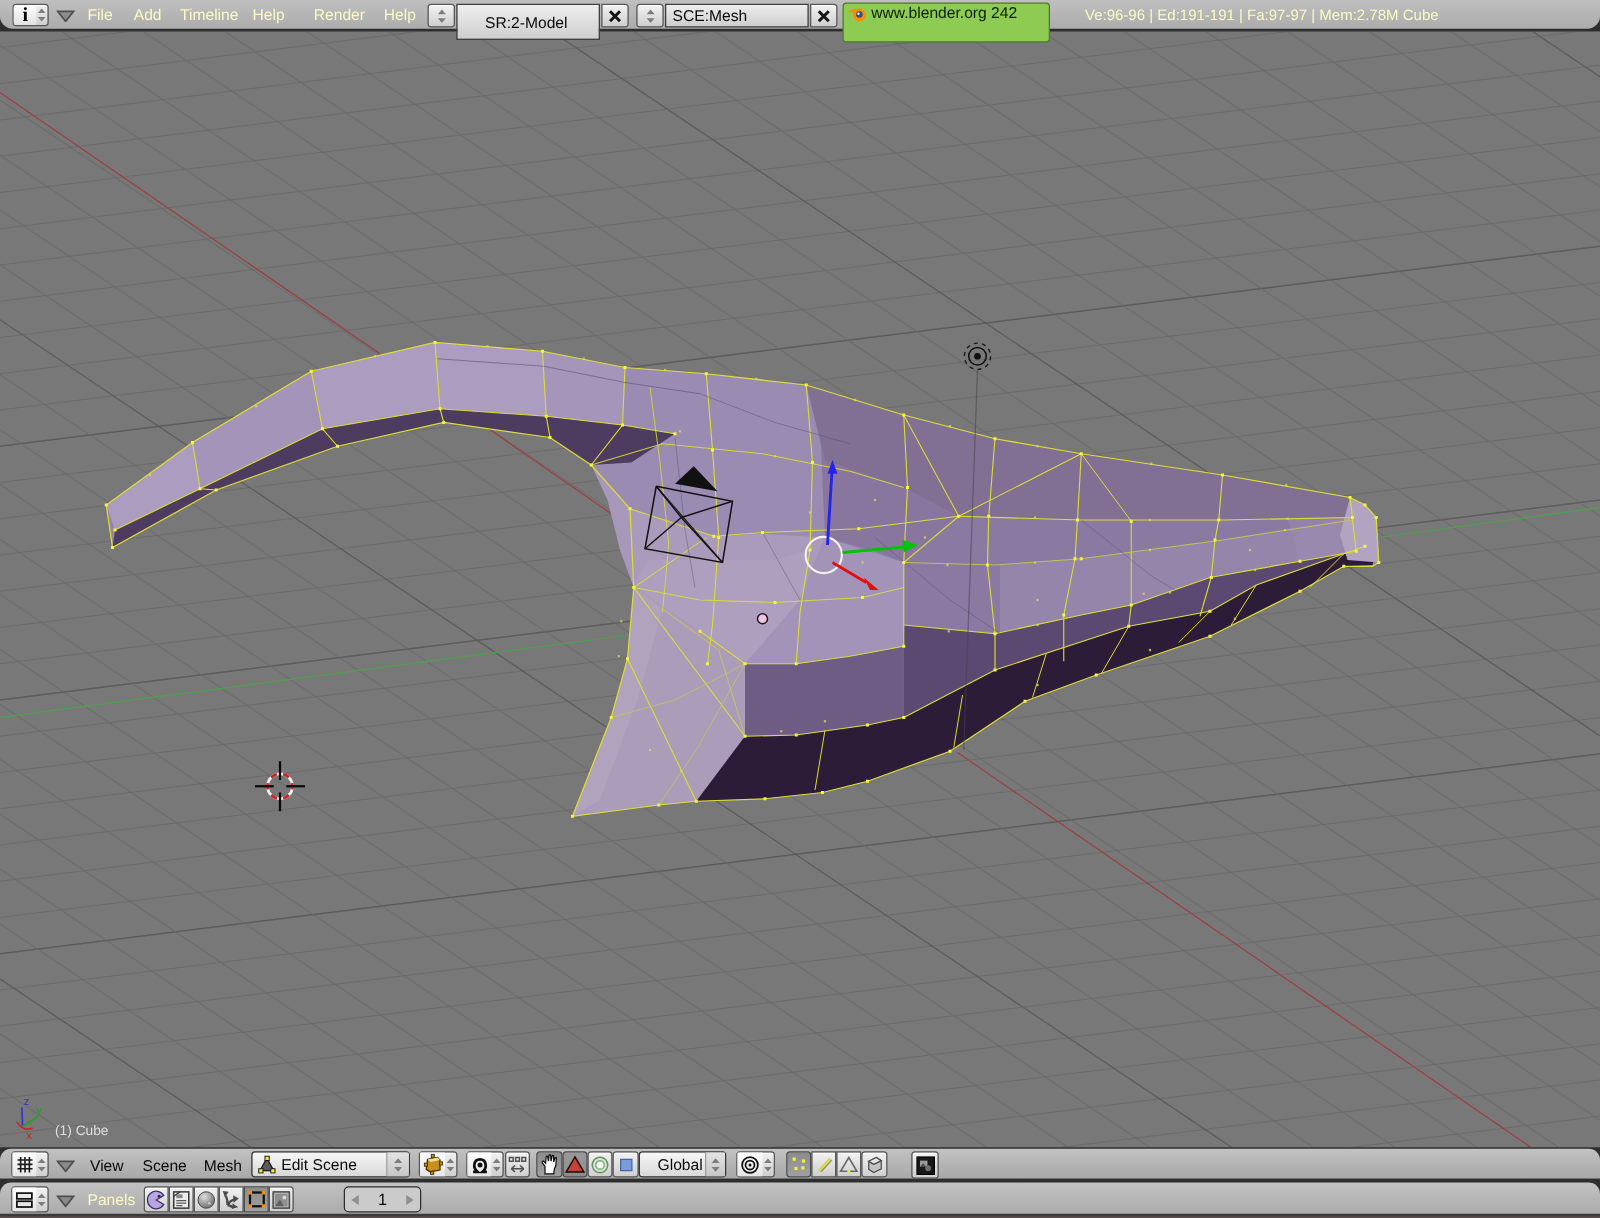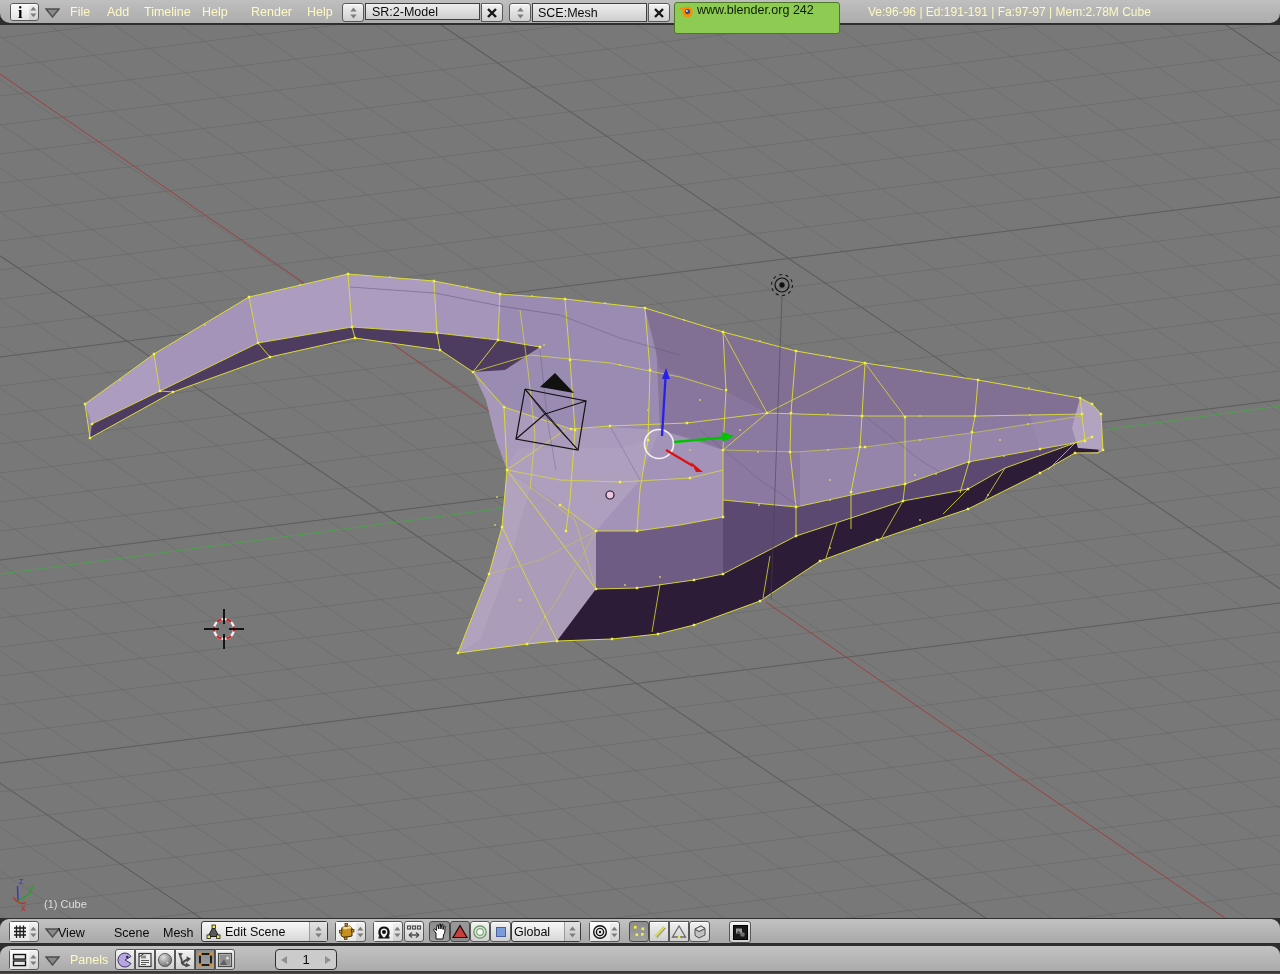--- a/index.html
+++ b/index.html
@@ -361,21 +361,21 @@
 <div class="mtx" style="left:144px">Timeline</div>
 <div class="mtx" style="left:202px">Help</div>
 <div class="mtx" style="left:251px">Render</div>
 <div class="mtx" style="left:307px">Help</div>
 <div class="btn" style="position:absolute;left:342px;top:3px;width:22px;height:19px">
     <svg width="9" height="16" viewBox="0 0 9 16">
       <polygon points="4.5,2.6 7.7,6.4 1.3,6.4" fill="#7d7d7d"></polygon>
       <polygon points="4.5,13.4 7.7,9.6 1.3,9.6" fill="#7d7d7d"></polygon>
     </svg>
   </div>
-<div class="fld" style="position:absolute;left:365px;top:3px;width:115px;height:17px;padding-left:6px;border-radius:0">SR:2-Model</div>
+<div class="fld" style="position:absolute;left:365px;top:3px;width:115px;height:29px;padding-left:22px;border-radius:0">SR:2-Model</div>
 <div class="btn" style="position:absolute;left:481px;top:3px;width:22px;height:19px;border-radius:0 3px 3px 0">
     <svg width="12" height="12" viewBox="0 0 12 12">
       <path d="M2 2 L10 10 M10 2 L2 10" stroke="#161616" stroke-width="2.4"></path>
     </svg>
   </div>
 <div class="btn" style="position:absolute;left:509px;top:3px;width:22px;height:19px">
     <svg width="9" height="16" viewBox="0 0 9 16">
       <polygon points="4.5,2.6 7.7,6.4 1.3,6.4" fill="#7d7d7d"></polygon>
       <polygon points="4.5,13.4 7.7,9.6 1.3,9.6" fill="#7d7d7d"></polygon>
     </svg>
@@ -406,21 +406,21 @@
       </svg>
     </div>
     <svg width="9" height="18" viewBox="0 0 9 18">
       <polygon points="4.5,3.6 7.7,7.4 1.3,7.4" fill="#7d7d7d"></polygon>
       <polygon points="4.5,14.4 7.7,10.6 1.3,10.6" fill="#7d7d7d"></polygon>
     </svg>
   </div>
 <svg style="position:absolute;left:45px;top:928px" width="15" height="10" viewBox="0 0 15 10">
     <polygon points="1,1 14,1 7.5,9" fill="#8a8a8a" stroke="#4f4f4f" stroke-width="1.4"></polygon>
   </svg>
-<div class="mtx2" style="left:58px">View</div>
+<div class="mtx2" style="left:72px">View</div>
 <div class="mtx2" style="left:114px">Scene</div>
 <div class="mtx2" style="left:163px">Mesh</div>
 <div style="position:absolute;left:201px;top:921px;width:127px;height:21px;border:1px solid #383838;border-radius:3px;background:linear-gradient(#f7f7f7,#d8d8d8);display:flex;align-items:center">
     <span style="margin-left:4px;display:flex">
       <svg width="15" height="15" viewBox="0 0 15 15">
         <polygon points="7.5,2.5 13,12.5 2,12.5" fill="#5a5a5a" stroke="#1a1a1a" stroke-width="1"></polygon>
         <rect x="6" y="1" width="3.4" height="3.4" fill="#f2e93c" stroke="#1a1a1a" stroke-width="0.8"></rect>
         <rect x="1" y="11" width="3.4" height="3.4" fill="#f2e93c" stroke="#1a1a1a" stroke-width="0.8"></rect>
         <rect x="10.6" y="11" width="3.4" height="3.4" fill="#f2e93c" stroke="#1a1a1a" stroke-width="0.8"></rect>
       </svg>
@@ -485,21 +485,21 @@
       <circle cx="8" cy="8" r="6.2" fill="#cfe8cb" stroke="#6d8d6a" stroke-width="1.2"></circle>
       <circle cx="8" cy="8" r="3.4" fill="#f2f6f2" stroke="#88a886" stroke-width="1.2"></circle>
     </svg>
   </div>
 <div class="btn" style="position:absolute;left:490px;top:921px;width:21px;height:21px">
     <svg width="12" height="12" viewBox="0 0 12 12">
       <rect x="1.5" y="1.5" width="9" height="9" fill="#7a9cd8" stroke="#4a62a0" stroke-width="1"></rect>
     </svg>
   </div>
 <div style="position:absolute;left:511px;top:921px;width:70px;height:21px;border:1px solid #383838;border-radius:3px;background:linear-gradient(#f7f7f7,#d8d8d8);display:flex;align-items:center">
-    <span style="font-size:12.5px;color:#0a0a0a;margin-left:2px;flex:1">Global</span>
+    <span style="font-size:12.5px;color:#0a0a0a;margin-left:14px;flex:1">Global</span>
     <div style="width:16px;height:19px;background:linear-gradient(#e3e3e3,#c6c6c6);border-left:1px solid #9a9a9a;display:flex;align-items:center;justify-content:center">
       <svg width="9" height="16" viewBox="0 0 9 16">
         <polygon points="4.5,2.6 7.7,6.4 1.3,6.4" fill="#7d7d7d"></polygon>
         <polygon points="4.5,13.4 7.7,9.6 1.3,9.6" fill="#7d7d7d"></polygon>
       </svg>
     </div>
   </div>
 <div class="btn" style="position:absolute;left:589px;top:921px;width:31px;height:21px;padding:0">
     <div style="width:21px;height:19px;background:linear-gradient(#fdfdfd,#e6e6e6);display:flex;align-items:center;justify-content:center">
       <svg width="16" height="16" viewBox="0 0 16 16">

